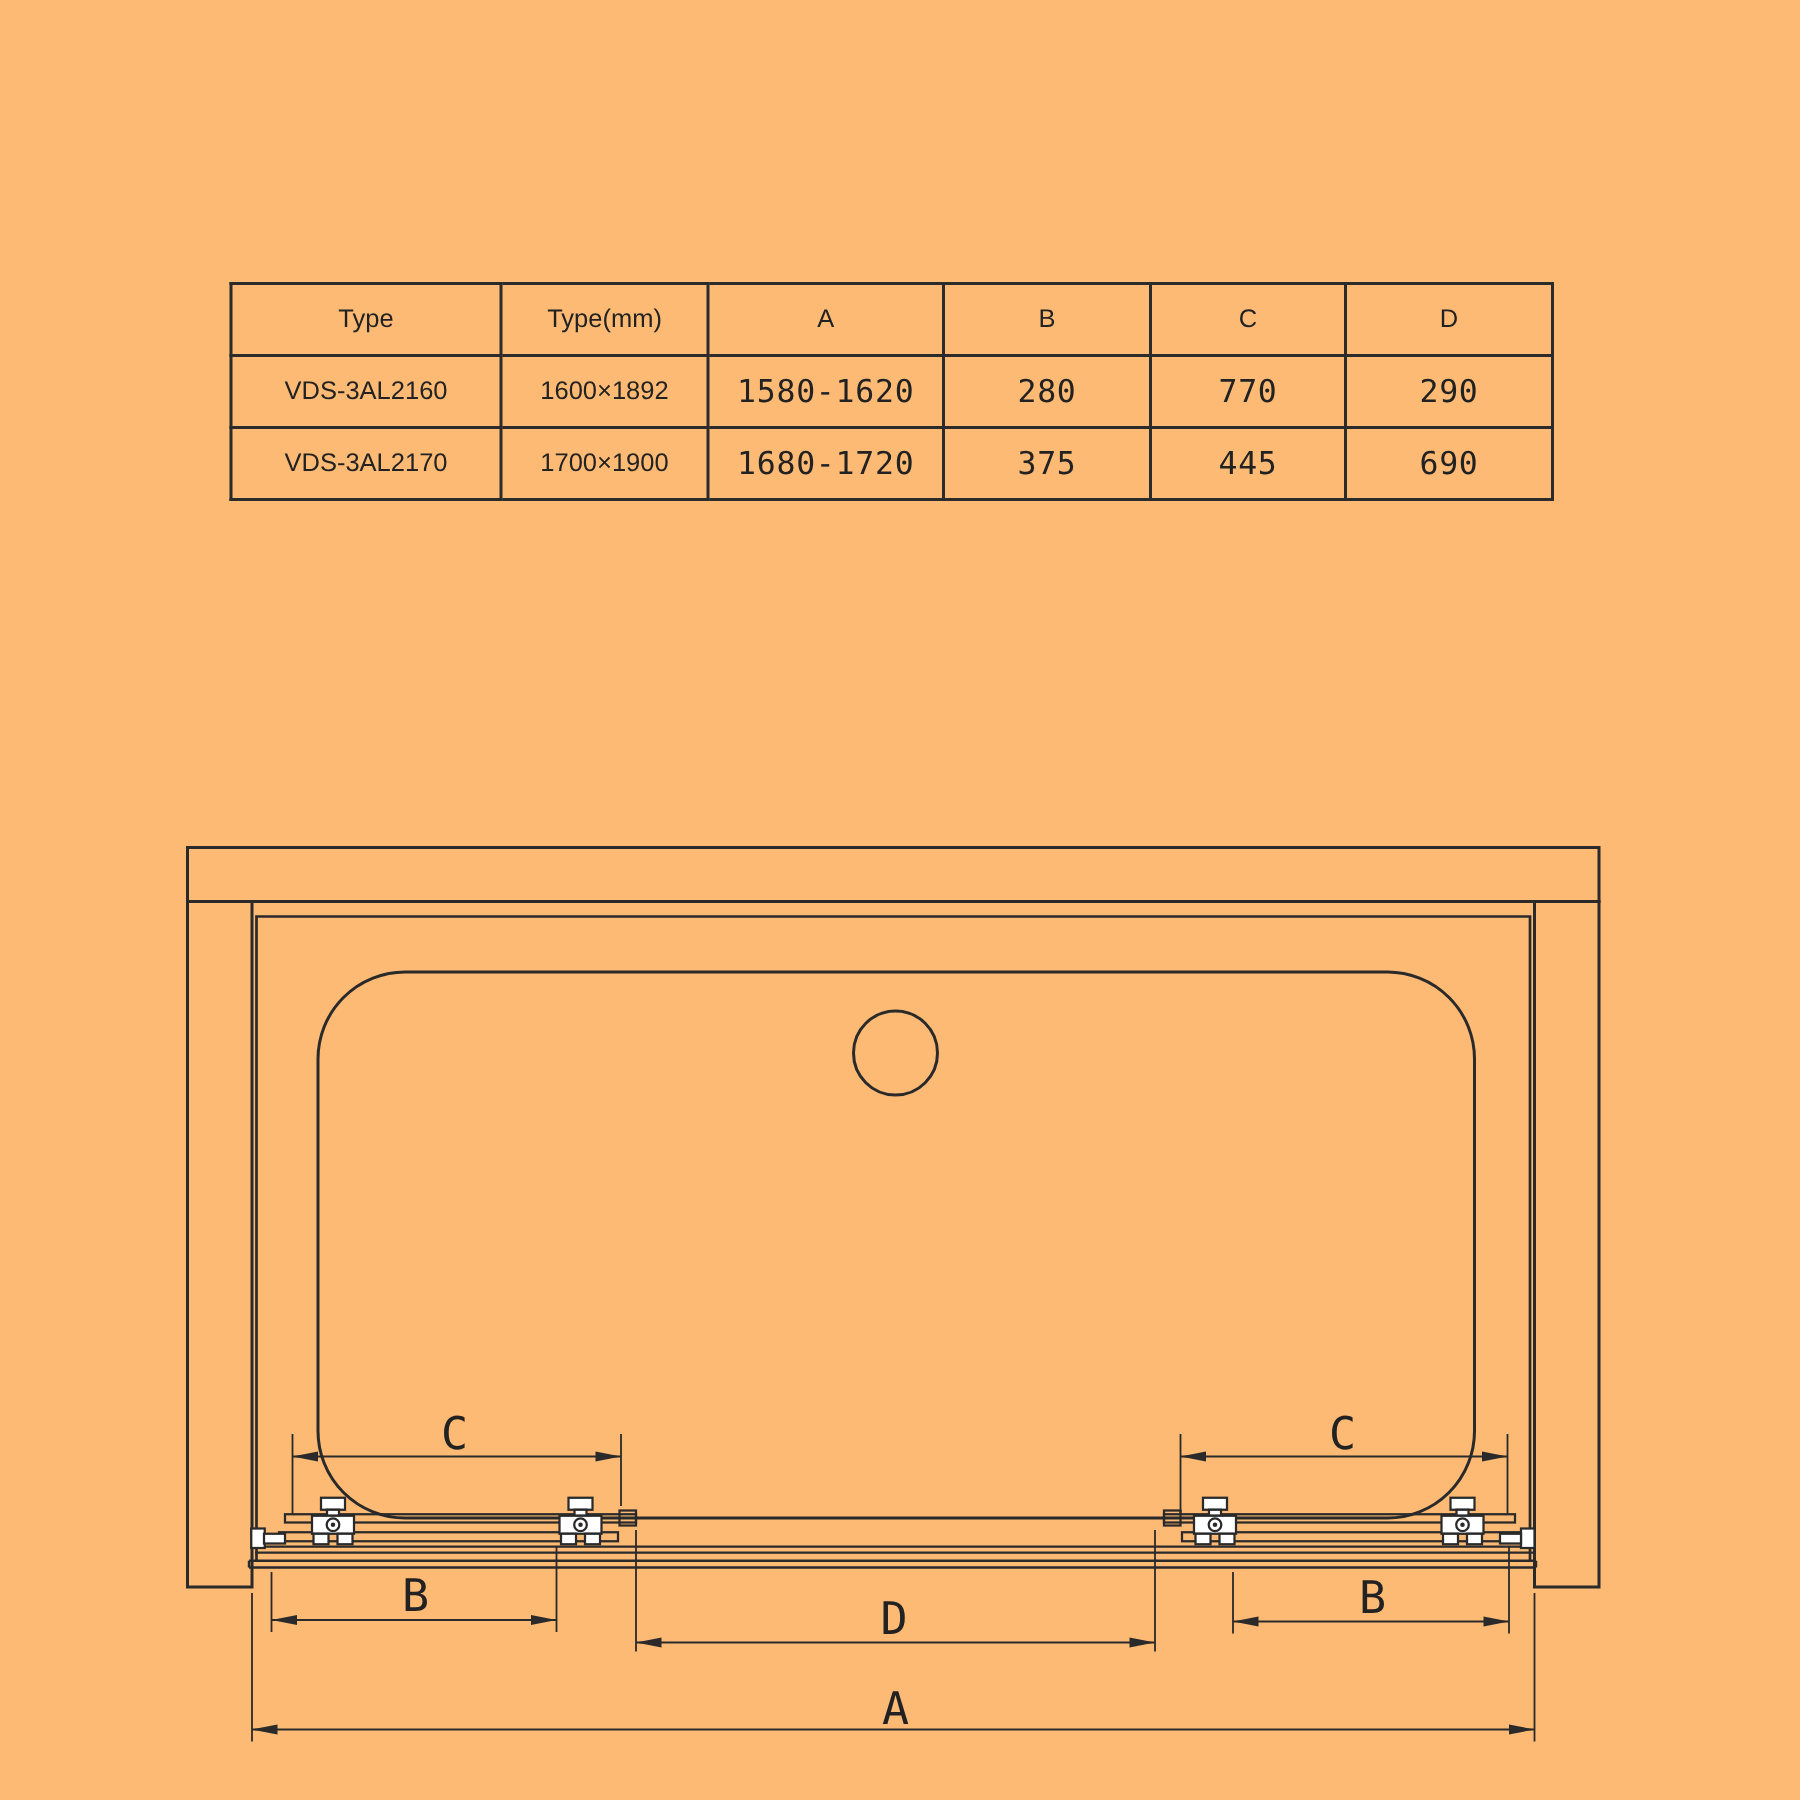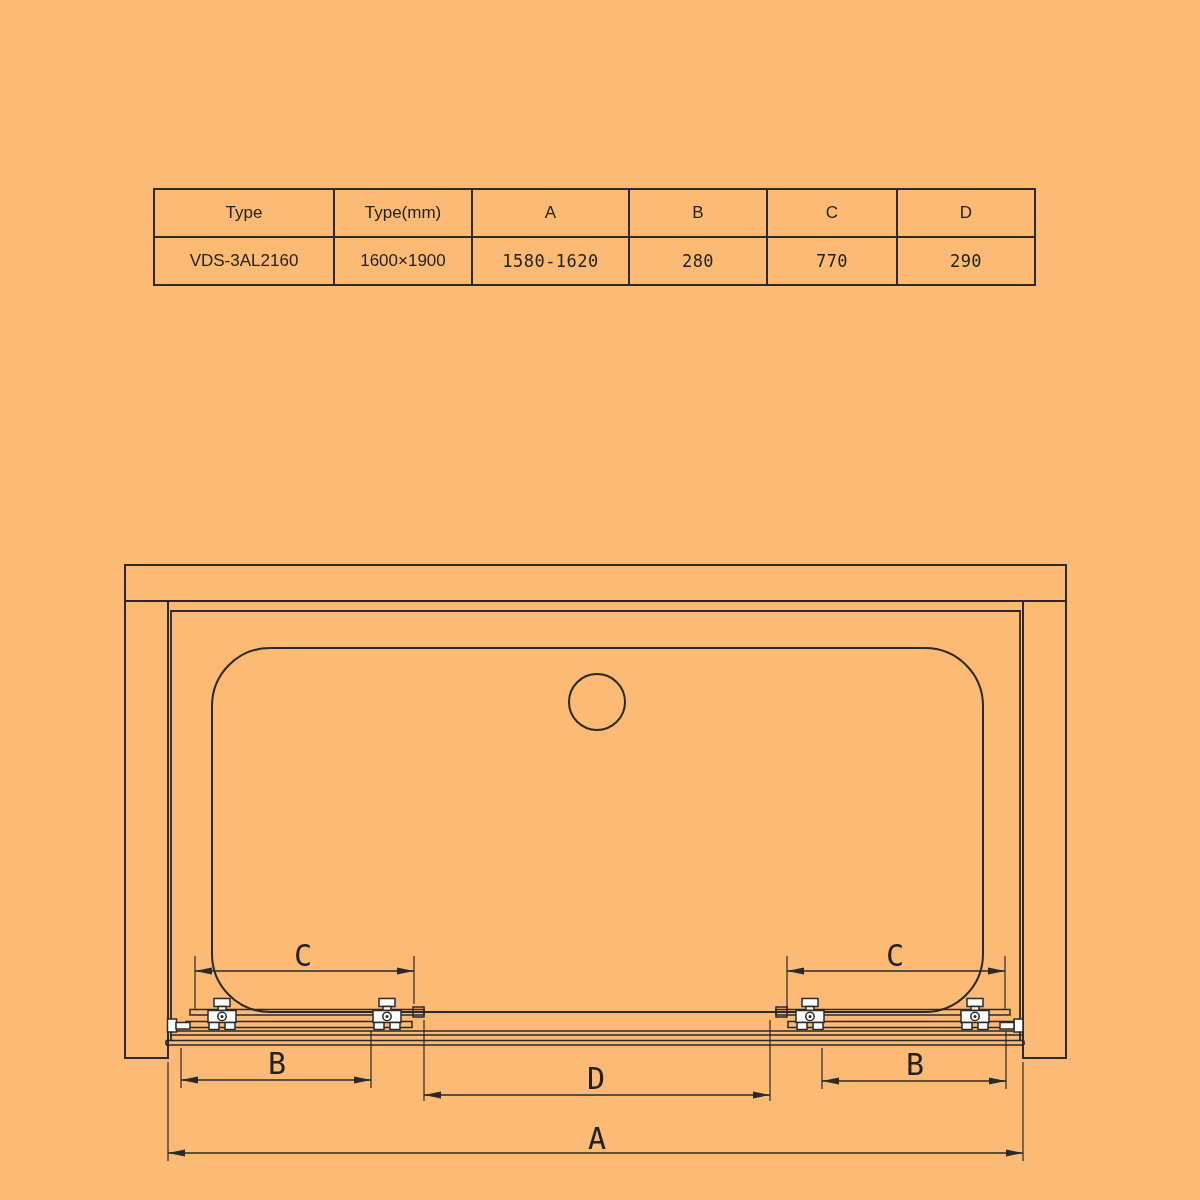--- a/index.html
+++ b/index.html
@@ -1,21 +1,21 @@
 <!DOCTYPE html>
 <html><head>
 <meta charset="utf-8">
 <style>
   html,body{margin:0;padding:0;background:#fff;}
   #page{position:relative;width:1200px;height:1200px;background:#fdba74;overflow:hidden;
         font-family:"Liberation Sans",sans-serif;color:#222;}
   table.spec{position:absolute;left:153px;top:188px;border-collapse:collapse;table-layout:fixed;}
   table.spec td{border:2px solid #2b2b2b;height:46px;text-align:center;vertical-align:middle;
         font-size:17px;color:#222;padding:0;}
-  table.spec td.cad{font-family:"DejaVu Sans Mono",monospace;font-size:17px;letter-spacing:.5px;}
+  table.spec td.cad{font-family:"DejaVu Sans Mono",monospace;font-size:21px;letter-spacing:.5px;}
   svg{position:absolute;left:0;top:0;}
   .ln{stroke:#2a2a2a;fill:none;}
   .dim{stroke:#2a2a2a;stroke-width:1.4;fill:none;}
   .ext{stroke:#2a2a2a;stroke-width:1.2;fill:none;}
   .arr{fill:#2a2a2a;stroke:none;}
   .dlabel{font-family:"DejaVu Sans Mono",monospace;font-size:30px;fill:#222;}
 </style>
 </head>
 <body>
 
@@ -34,25 +34,33 @@
       <tr>
         <td>Type</td>
         <td>Type(mm)</td>
         <td>A</td>
         <td>B</td>
         <td>C</td>
         <td>D</td>
       </tr>
       <tr>
         <td>VDS-3AL2160</td>
-        <td>1600×1900</td>
+        <td>1600×1892</td>
         <td class="cad">1580-1620</td>
         <td class="cad">280</td>
         <td class="cad">770</td>
         <td class="cad">290</td>
+      </tr>
+      <tr>
+        <td>VDS-3AL2170</td>
+        <td>1700×1900</td>
+        <td class="cad">1680-1720</td>
+        <td class="cad">375</td>
+        <td class="cad">445</td>
+        <td class="cad">690</td>
       </tr>
     </tbody>
   </table>
 
   <svg width="1200" height="1200" viewBox="0 0 1200 1200">
     <defs>
       <pattern id="pbBand" patternUnits="userSpaceOnUse" x="125" y="565" width="63" height="36">
         <path d="M0,12 H63 M0,30 H63 M31.5,0 V12 M0,12 V30 M63,12 V30 M31.5,30 V36" stroke="#2a2a2a" stroke-width="1.2" fill="none"></path>
       </pattern>
       <pattern id="pbColL" patternUnits="userSpaceOnUse" x="125" y="608" width="43" height="50">

